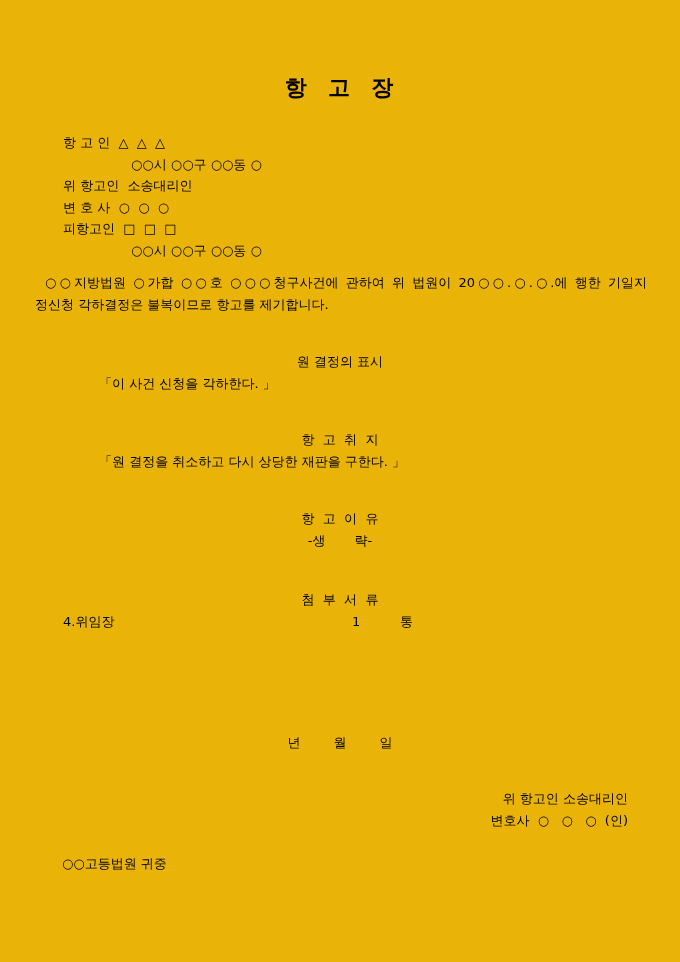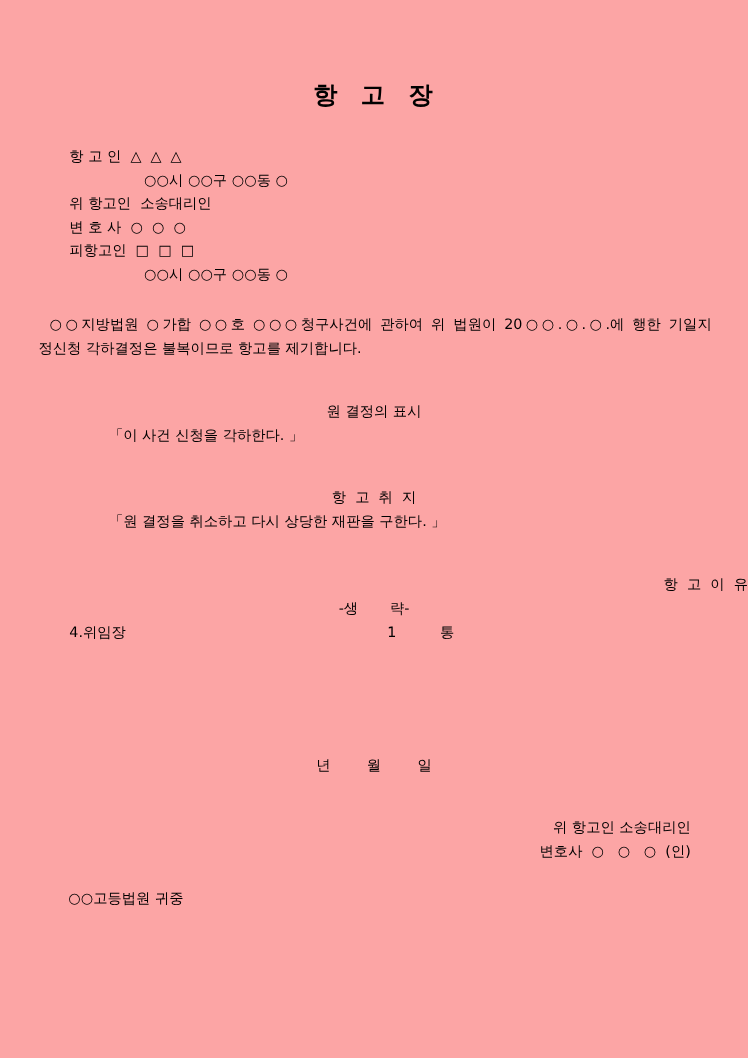--- a/index.html
+++ b/index.html
@@ -1,46 +1,46 @@
 <!DOCTYPE html>
 <html><head>
 <meta charset="utf-8">
 <style>
   * { margin: 0; padding: 0; box-sizing: border-box; }
   html, body { background: #e8e8e8; }
   .page {
     width: 680px;
     height: 962px;
     margin: 0 auto;
-    background: #fca5a5;
+    background: #eab308;
     color: #000000;
     font-family: "DejaVu Sans", sans-serif;
     font-size: 13px;
     line-height: 22px;
     position: relative;
     overflow: hidden;
   }
   .title {
     margin-top: 75px;
     text-align: center;
     font-size: 22px;
     font-weight: bold;
     line-height: 26px;
     white-space: pre;
     letter-spacing: 2px;
   }
   .parties { margin-top: 31px; padding-left: 63px; }
   .parties .line { line-height: 21.5px; white-space: pre; }
   .parties .indent { padding-left: 68px; }
-  .body-para { margin-top: 24px; padding-left: 35px; padding-right: 33px; }
+  .body-para { margin-top: 11px; padding-left: 35px; padding-right: 33px; }
   .body-line-1 { text-align: justify; text-align-last: justify; text-indent: 10px; }
   .sec-heading { text-align: center; white-space: pre; }
   .h-original { margin-top: 35px; }
   .h-purport { margin-top: 34px; }
-  .h-reasons { margin-top: 35px; text-align: right; }
+  .h-reasons { margin-top: 35px; }
   .h-attach  { margin-top: 37px; }
   .quote { padding-left: 99px; white-space: pre; }
   .brief-omitted { text-align: center; white-space: pre; }
   .attach-row { position: relative; height: 22px; }
   .attach-name  { position: absolute; left: 63px; }
   .attach-count { position: absolute; left: 352px; }
   .attach-unit  { position: absolute; left: 400px; }
   .date-line { margin-top: 99px; text-align: center; white-space: pre; }
   .signature { margin-top: 34px; text-align: right; padding-right: 52px; }
   .signature .sig-line { white-space: pre; }
@@ -69,20 +69,21 @@
 
   <div class="sec-heading h-original">원 결정의 표시</div>
   <div class="quote">「이 사건 신청을 각하한다. 」</div>
 
   <div class="sec-heading h-purport">항  고  취  지</div>
   <div class="quote">「원 결정을 취소하고 다시 상당한 재판을 구한다. 」</div>
 
   <div class="sec-heading h-reasons">항  고  이  유</div>
   <div class="brief-omitted">-생       략-</div>
 
+  <div class="sec-heading h-attach">첨  부  서  류</div>
   <div class="attach-row">
     <span class="attach-name">4.위임장</span>
     <span class="attach-count">1</span>
     <span class="attach-unit">통</span>
   </div>
 
   <div class="date-line">년        월        일</div>
 
   <div class="signature">
     <div class="sig-line">위 항고인 소송대리인</div>

